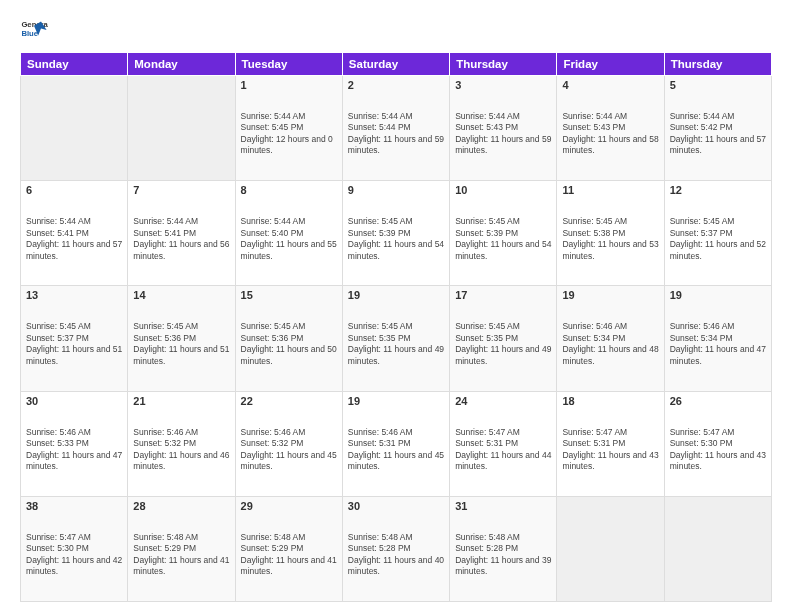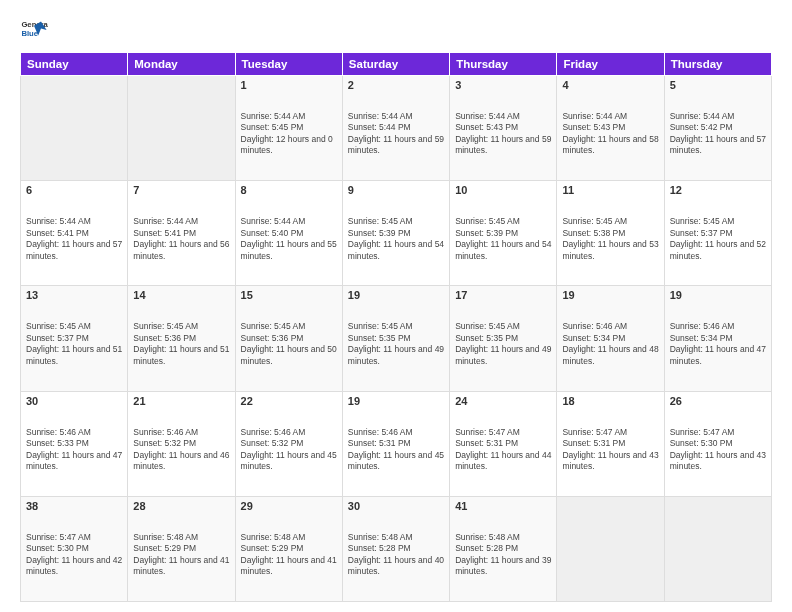--- a/index.html
+++ b/index.html
@@ -250,21 +250,21 @@
           </td>
           <td>
             <span class="day-num">29</span>
             <div class="day-info">Sunrise: 5:48 AM<br>Sunset: 5:29 PM<br>Daylight: 11 hours and 41 minutes.</div>
           </td>
           <td>
             <span class="day-num">30</span>
             <div class="day-info">Sunrise: 5:48 AM<br>Sunset: 5:28 PM<br>Daylight: 11 hours and 40 minutes.</div>
           </td>
           <td>
-            <span class="day-num">41</span>
+            <span class="day-num">31</span>
             <div class="day-info">Sunrise: 5:48 AM<br>Sunset: 5:28 PM<br>Daylight: 11 hours and 39 minutes.</div>
           </td>
           <td class="empty"></td>
           <td class="empty"></td>
         </tr>
       </tbody>
   </table>
 </div>
 
 </body></html>

